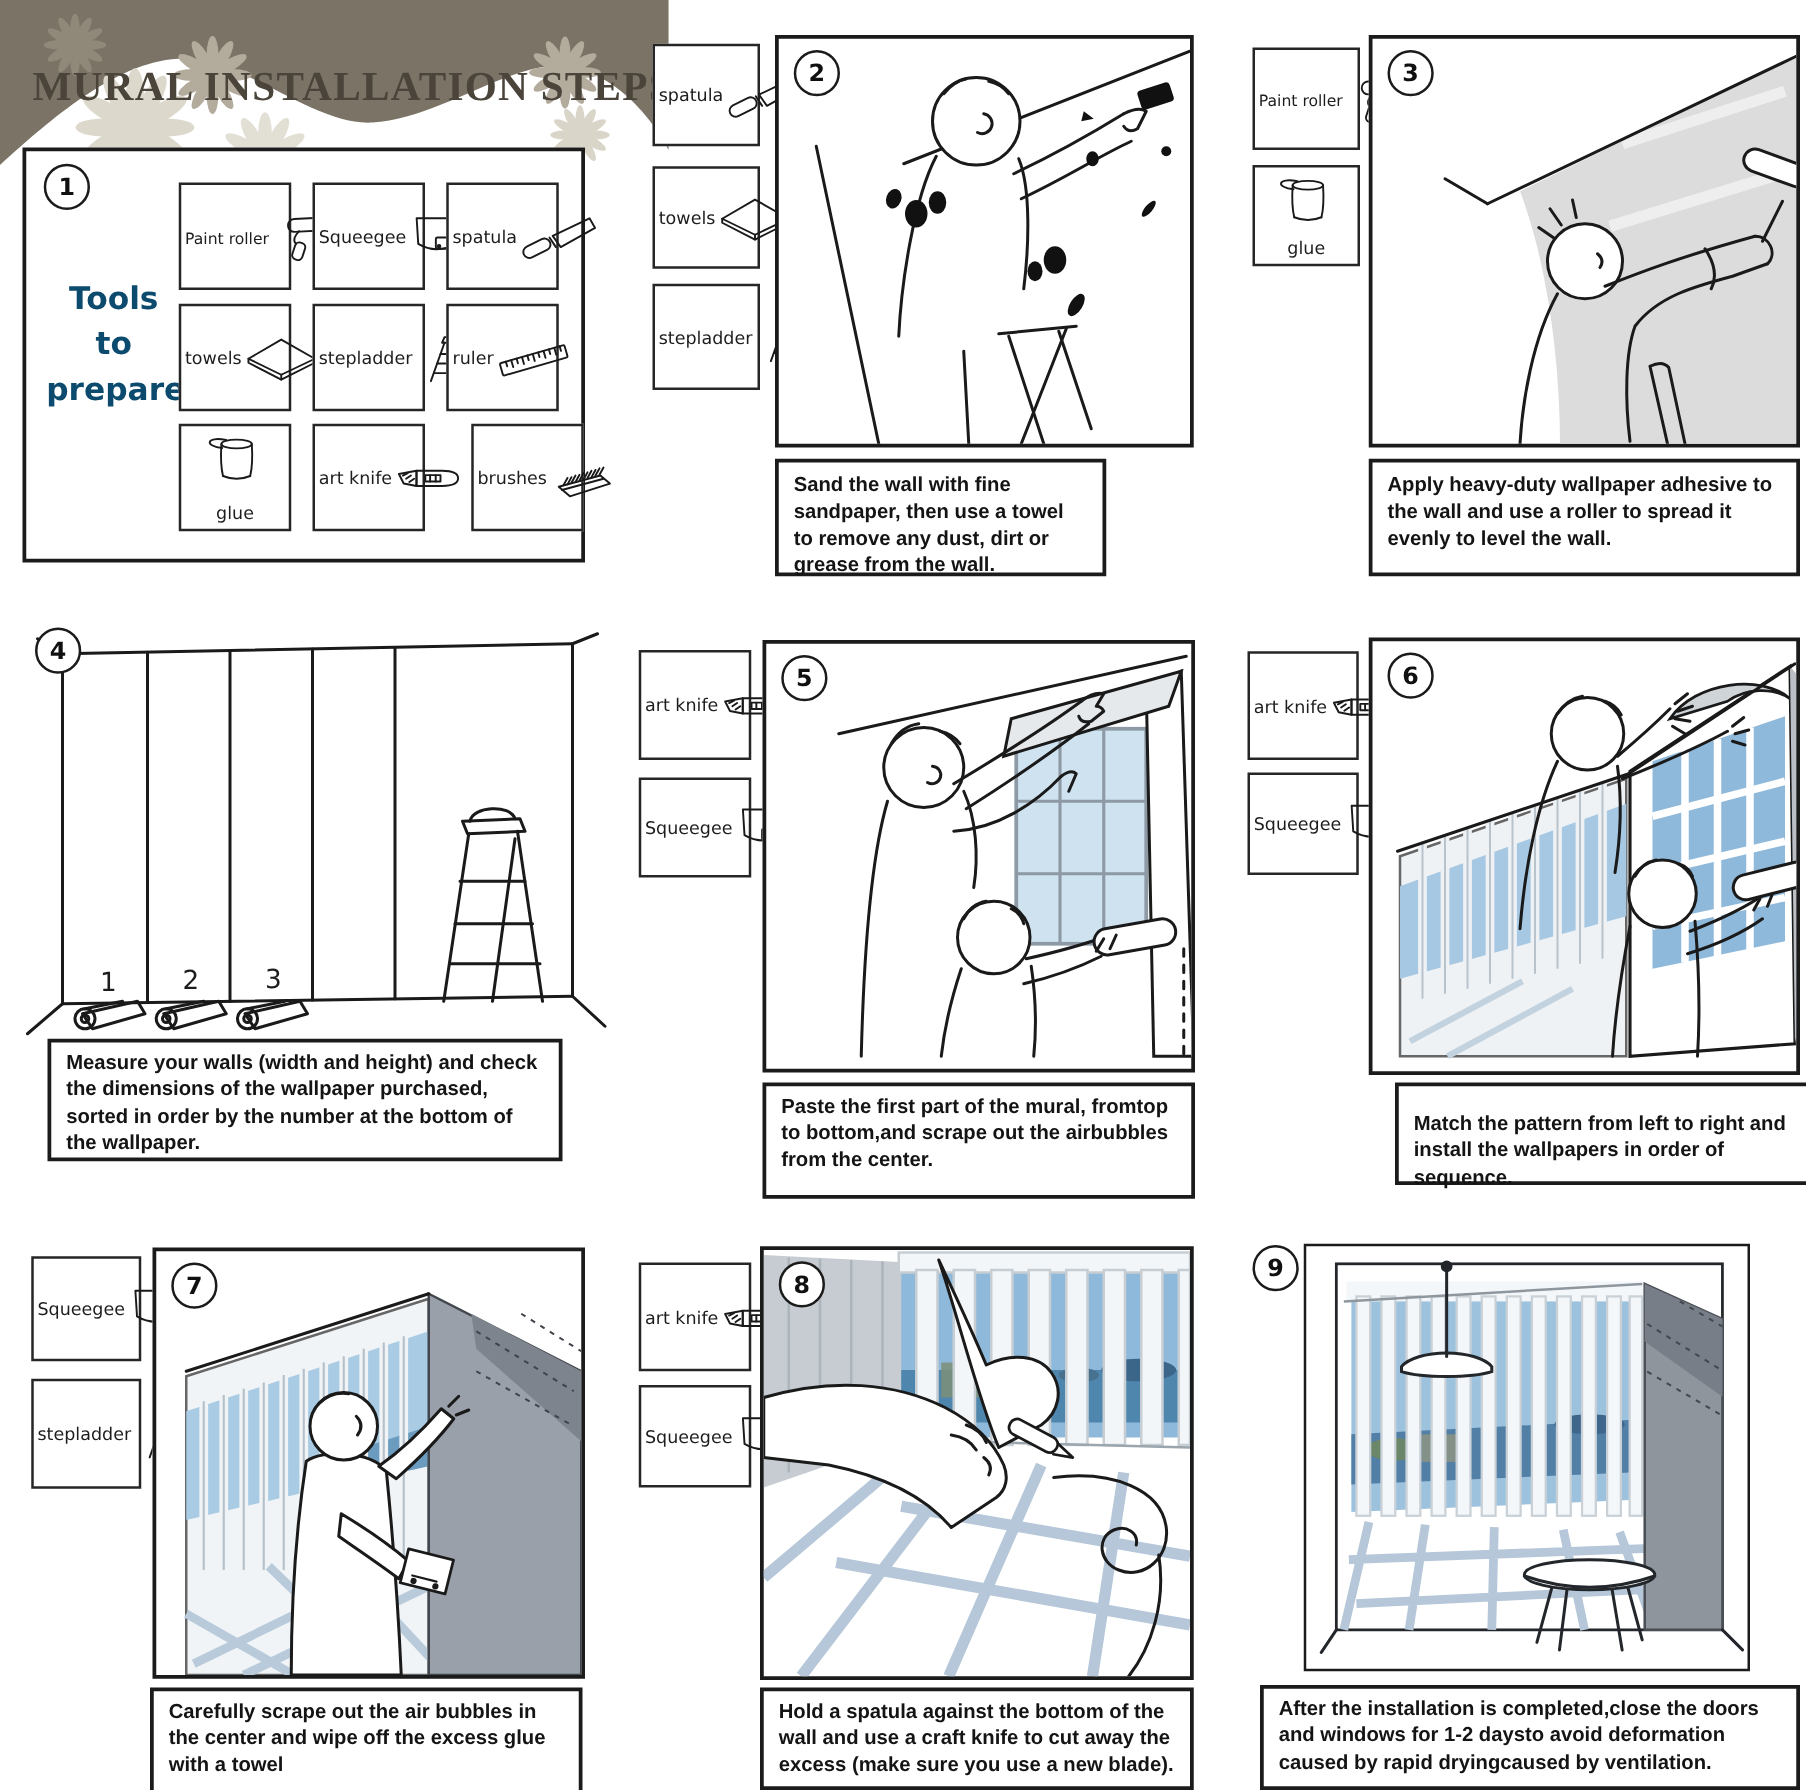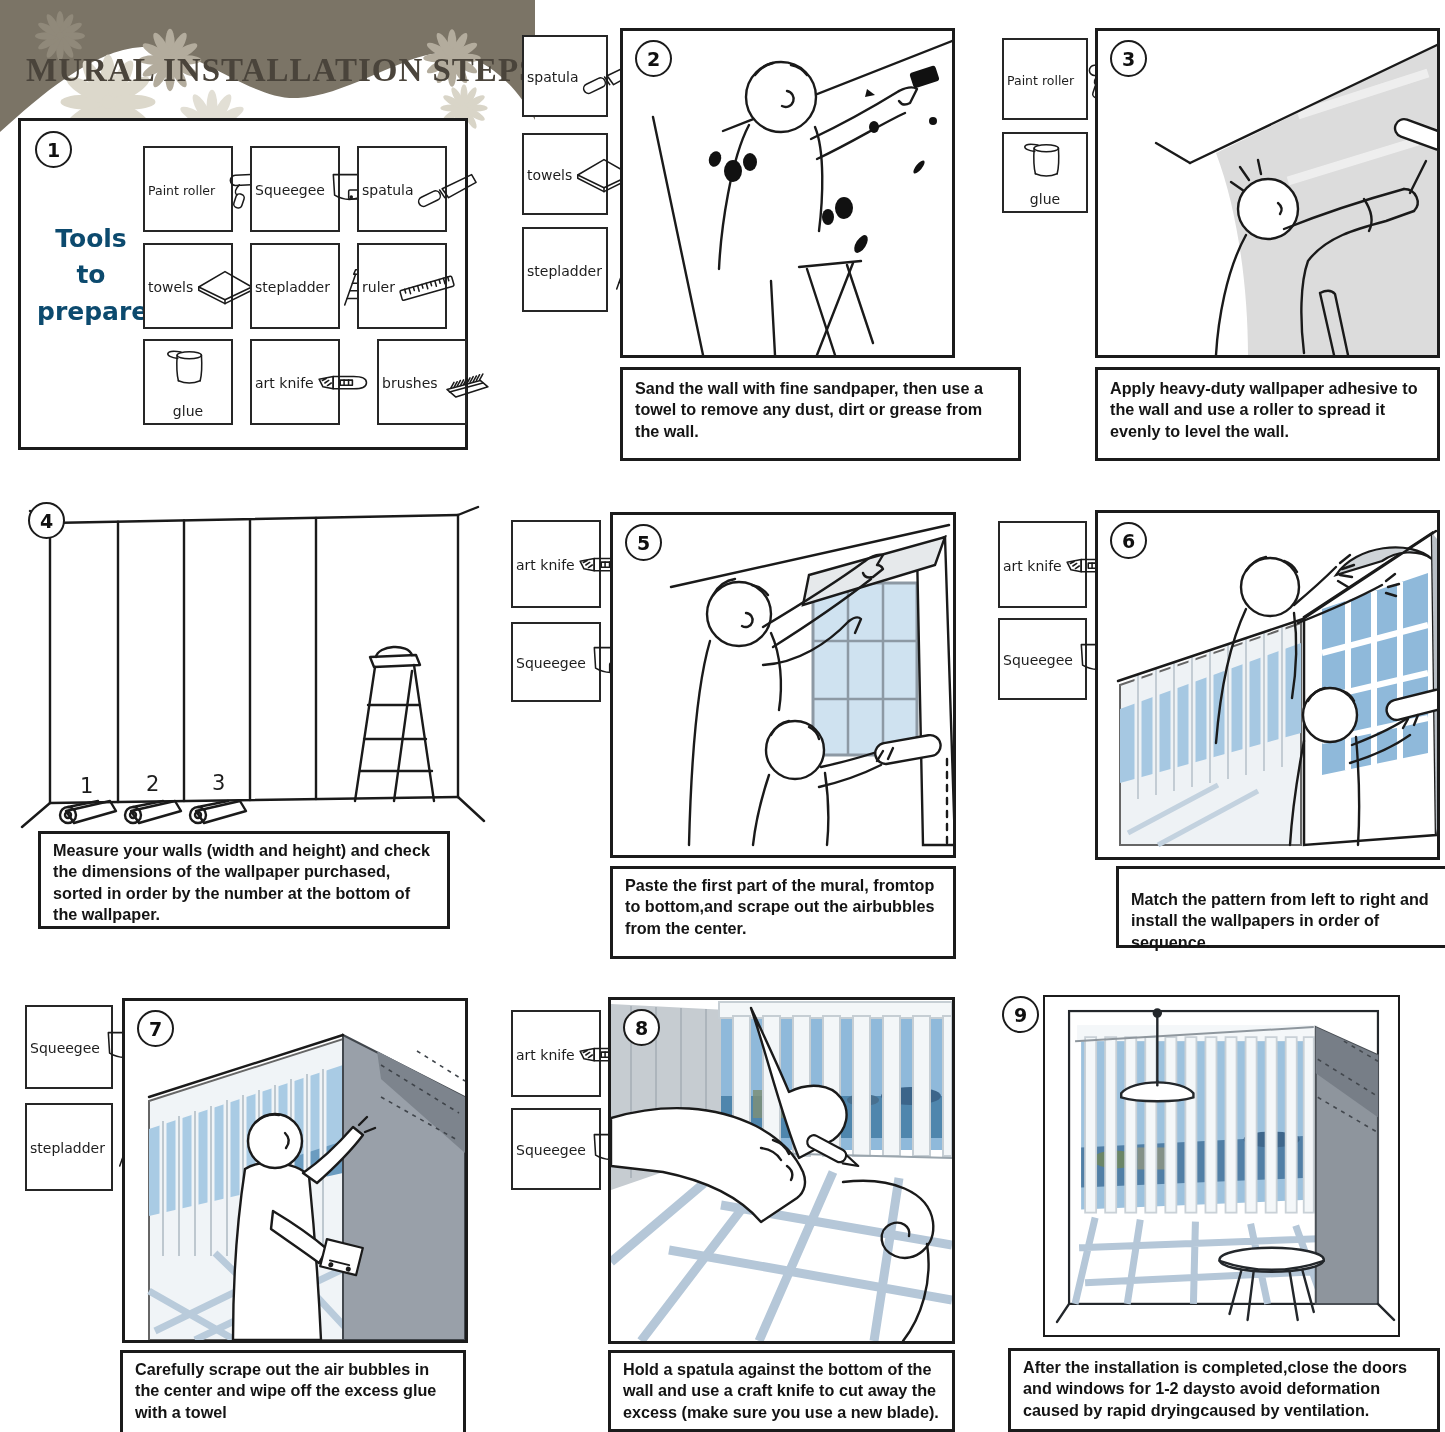--- a/index.html
+++ b/index.html
@@ -248,21 +248,21 @@
         <ellipse cx="205" cy="186" rx="6" ry="8"></ellipse>
         <ellipse cx="221" cy="177" rx="9" ry="11"></ellipse>
         <ellipse cx="238" cy="213" rx="5" ry="10" transform="rotate(32 238 213)"></ellipse>
         <ellipse cx="251" cy="96" rx="5" ry="6"></ellipse>
         <ellipse cx="296" cy="136" rx="3" ry="8" transform="rotate(40 296 136)"></ellipse>
         <circle cx="310" cy="90" r="4"></circle>
         <path d="M244,58 l8,6 l-10,2 Z"></path>
       </g>
     </svg>
   </div>
-  <div class="caption" style="left:620px;top:367px;width:401px;height:94px;">Sand the wall with fine sandpaper, then use a towel to remove any dust, dirt or grease from the wall.</div>
+  <div class="caption" style="left:620px;top:367px;width:265px;height:94px;">Sand the wall with fine sandpaper, then use a towel to remove any dust, dirt or grease from the wall.</div>
 
   <div class="tool-card" style="left:1002px;top:38px;width:86px;height:82px;">
     <div class="tool-label small">Paint roller</div>
     <svg class="tool-icon">
         <use href="#sym-paint-roller"></use>
       </svg>
   </div>
   <div class="tool-card icon-first" style="left:1002px;top:132px;width:86px;height:81px;">
     <div class="tool-label">glue</div>
     <svg class="tool-icon">

